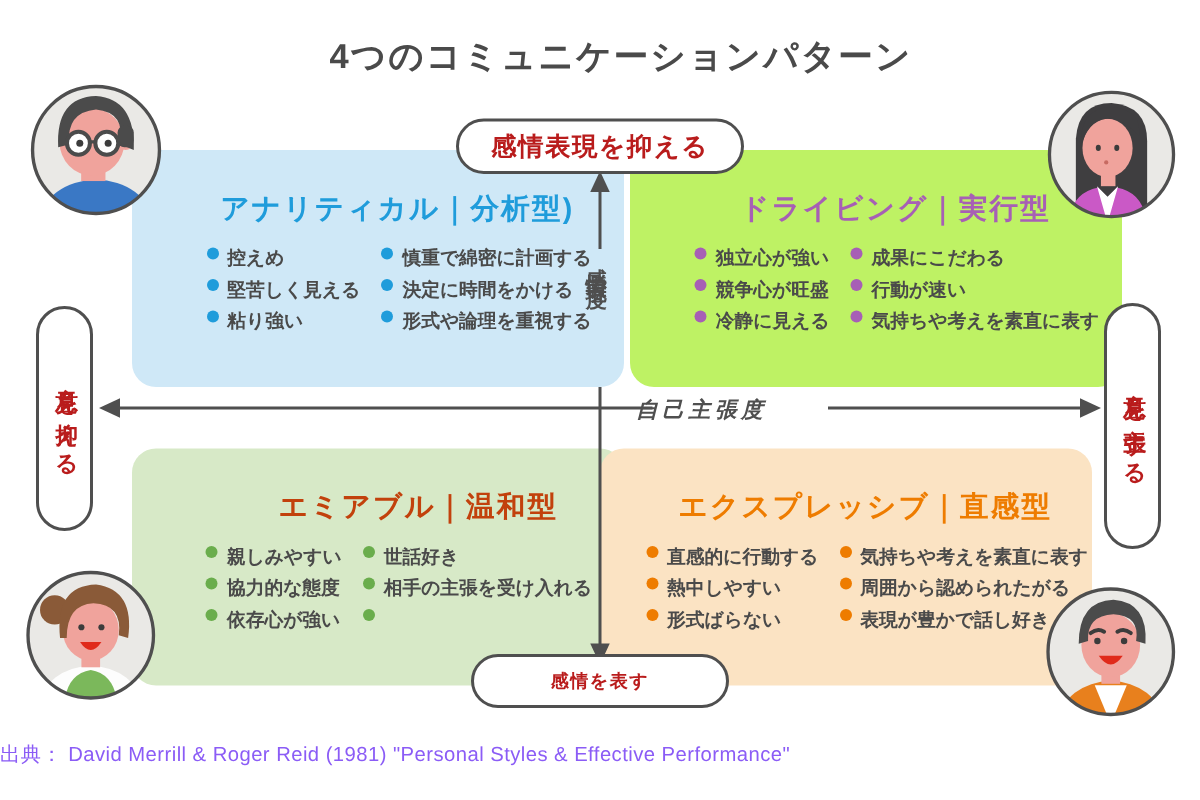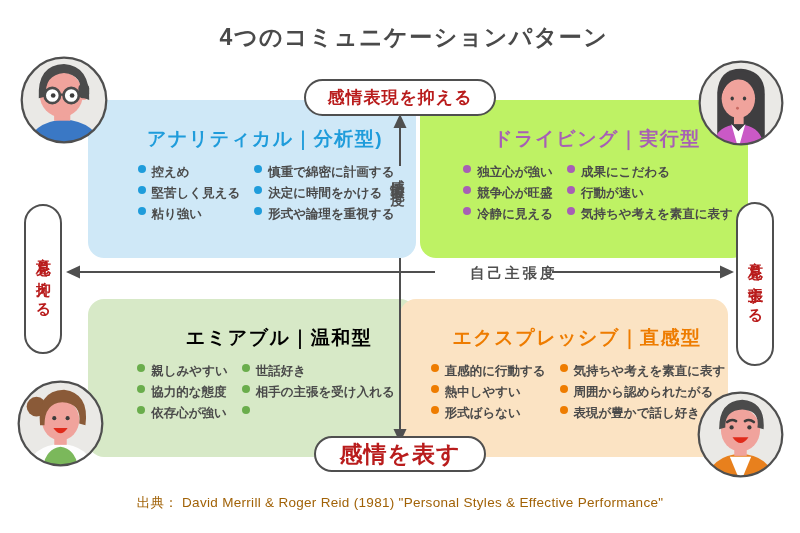--- a/index.html
+++ b/index.html
@@ -16,49 +16,49 @@
   .trait{display:flex;gap:6px;font-size:12.5px;font-weight:bold;
     color:#4a4a4a;white-space:nowrap;line-height:14px;}
   .dot{width:8px;height:8px;border-radius:50%;flex:0 0 8px;}
 
   #q0{left:88px;top:100px;background:#cfe8f7;}
   #q1{left:420px;top:100px;background:#bef264;}
   #q2{left:88px;top:299px;background:#d7e9c7;}
   #q3{left:400px;top:299px;background:#fbe3c3;}
   #q0 .panel-title{color:#1f9cdb;} #q0 .dot{background:#1f9cdb;}
   #q1 .panel-title{color:#a75fb5;} #q1 .dot{background:#a75fb5;}
-  #q2 .panel-title{color:#000000;margin-left:28px;} #q2 .dot{background:#6aad4c;}
+  #q2 .panel-title{color:#c2410c;margin-left:28px;} #q2 .dot{background:#6aad4c;}
   #q3 .panel-title{color:#ee7c00;} #q3 .dot{background:#ee7c00;}
 
   .axes{position:absolute;left:0;top:0;z-index:4;pointer-events:none;}
 
   .v-axis-name{position:absolute;left:389px;top:168px;z-index:4;
     writing-mode:vertical-rl;text-orientation:upright;
     font-size:14px;font-weight:bold;color:#4f4f4f;letter-spacing:3px;}
-  .h-axis-name{position:absolute;left:470px;top:264px;z-index:4;
-    font-size:14.5px;font-weight:bold;color:#4f4f4f;letter-spacing:3px;}
+  .h-axis-name{position:absolute;left:424px;top:264px;z-index:4;
+    font-size:14.5px;font-weight:bold;color:#4f4f4f;letter-spacing:3px;font-style:italic;}
 
   .pill{position:absolute;background:#ffffff;border:2px solid:#4f4f4f;border:2px solid #4f4f4f;
     border-radius:999px;display:flex;align-items:center;justify-content:center;
     font-weight:bold;color:#b91c1c;z-index:6;box-sizing:border-box;}
   .pill-top{left:304px;top:79px;width:192px;height:37px;font-size:17px;letter-spacing:1px;}
-  .pill-bottom{left:314px;top:436px;width:172px;height:36px;font-size:23px;letter-spacing:1px;}
+  .pill-bottom{left:314px;top:436px;width:172px;height:36px;font-size:12px;letter-spacing:1px;}
   .pill-v{writing-mode:vertical-rl;text-orientation:upright;font-size:15px;letter-spacing:2px;}
   .pill-left{left:24px;top:204px;width:38px;height:150px;}
   .pill-right{left:736px;top:202px;width:38px;height:164px;}
 
   .avatar{position:absolute;z-index:5;}
   .av-tl{left:19px;top:55px;width:90px;height:90px;}
   .av-tr{left:697px;top:59px;width:88px;height:88px;}
   .av-bl{left:16px;top:379px;width:89px;height:89px;}
   .av-br{left:696px;top:390px;width:89px;height:89px;}
   .avatar svg{display:block;width:100%;height:100%;}
 
-  .source{position:absolute;top:494px;left:0;width:100%;text-align:center;
-    font-size:13.5px;color:#a16207;letter-spacing:0.3px;z-index:2;}
+  .source{position:absolute;top:494px;left:0;width:100%;
+    font-size:13.5px;color:#8b5cf6;letter-spacing:0.3px;z-index:2;}
 </style>
 </head>
 <body>
 
 <div id="canvas">
 
   <div class="main-title">4つのコミュニケーションパターン</div>
 
   <div class="panel" id="q0">
     <div class="panel-title">アナリティカル｜分析型)</div>

